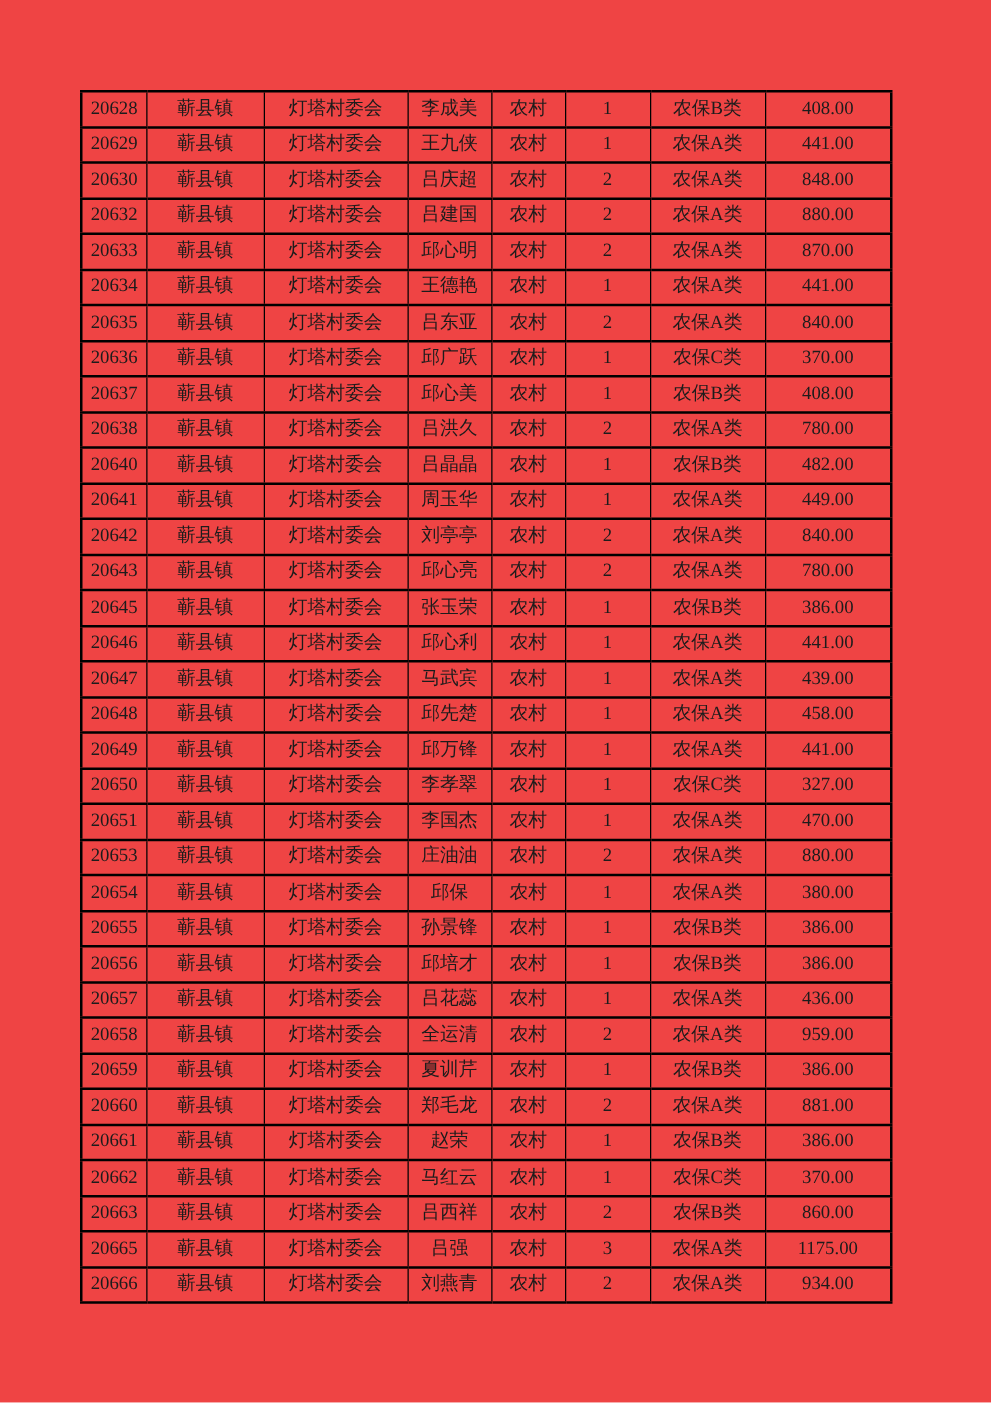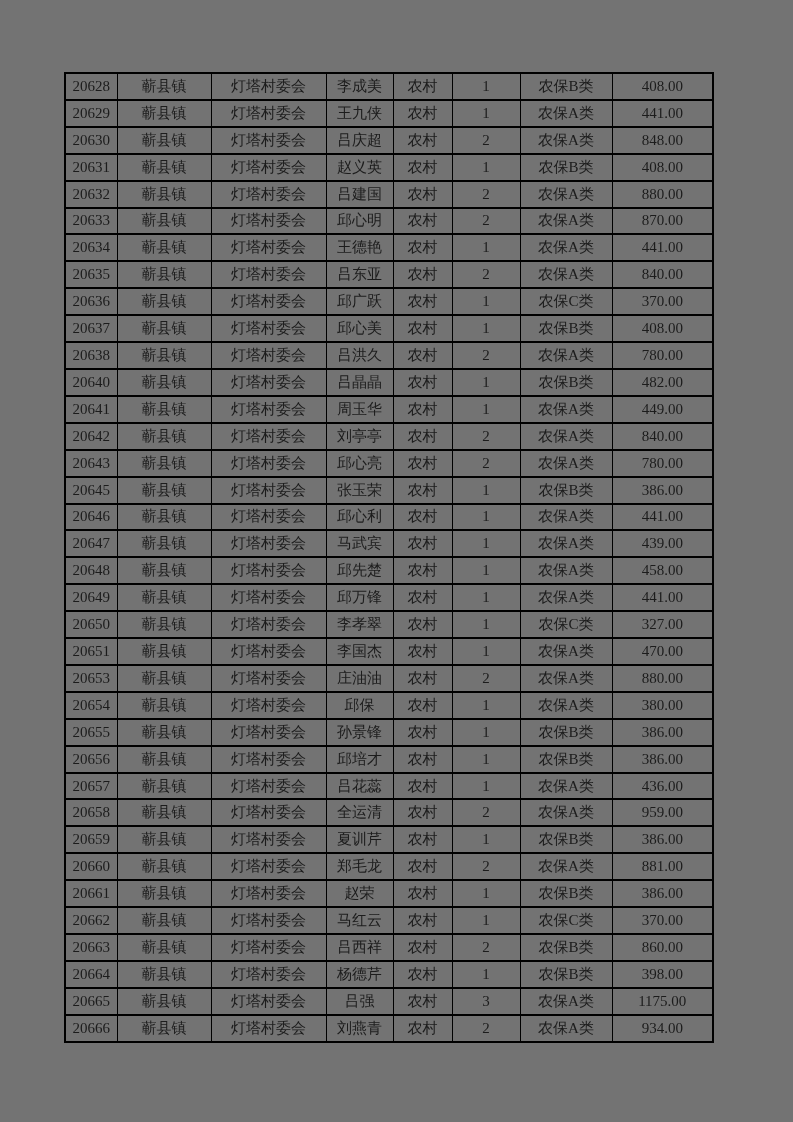--- a/index.html
+++ b/index.html
@@ -4,21 +4,21 @@
 <style>
   html, body {
     margin: 0;
     padding: 0;
     background: #ffffff;
   }
   .page {
     position: relative;
     width: 793px;
     height: 1122px;
-    background: #737373;
+    background: #ef4444;
     overflow: hidden;
     font-family: "Liberation Serif", "DejaVu Serif", serif;
     color: #1c1c1c;
   }
   table.roster {
     position: absolute;
     left: 64px;
     top: 72px;
     width: 648px;
     height: 971px;
@@ -84,30 +84,20 @@
           <td class="num">20630</td>
           <td>蕲县镇</td>
           <td>灯塔村委会</td>
           <td>吕庆超</td>
           <td>农村</td>
           <td class="num">2</td>
           <td>农保A类</td>
           <td class="num">848.00</td>
         </tr>
         <tr>
-          <td class="num">20631</td>
-          <td>蕲县镇</td>
-          <td>灯塔村委会</td>
-          <td>赵义英</td>
-          <td>农村</td>
-          <td class="num">1</td>
-          <td>农保B类</td>
-          <td class="num">408.00</td>
-        </tr>
-        <tr>
           <td class="num">20632</td>
           <td>蕲县镇</td>
           <td>灯塔村委会</td>
           <td>吕建国</td>
           <td>农村</td>
           <td class="num">2</td>
           <td>农保A类</td>
           <td class="num">880.00</td>
         </tr>
         <tr>
@@ -382,30 +372,20 @@
         </tr>
         <tr>
           <td class="num">20663</td>
           <td>蕲县镇</td>
           <td>灯塔村委会</td>
           <td>吕西祥</td>
           <td>农村</td>
           <td class="num">2</td>
           <td>农保B类</td>
           <td class="num">860.00</td>
-        </tr>
-        <tr>
-          <td class="num">20664</td>
-          <td>蕲县镇</td>
-          <td>灯塔村委会</td>
-          <td>杨德芹</td>
-          <td>农村</td>
-          <td class="num">1</td>
-          <td>农保B类</td>
-          <td class="num">398.00</td>
         </tr>
         <tr>
           <td class="num">20665</td>
           <td>蕲县镇</td>
           <td>灯塔村委会</td>
           <td>吕强</td>
           <td>农村</td>
           <td class="num">3</td>
           <td>农保A类</td>
           <td class="num">1175.00</td>

